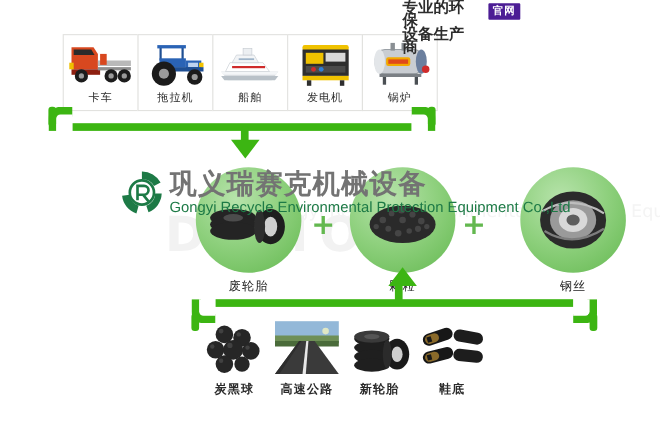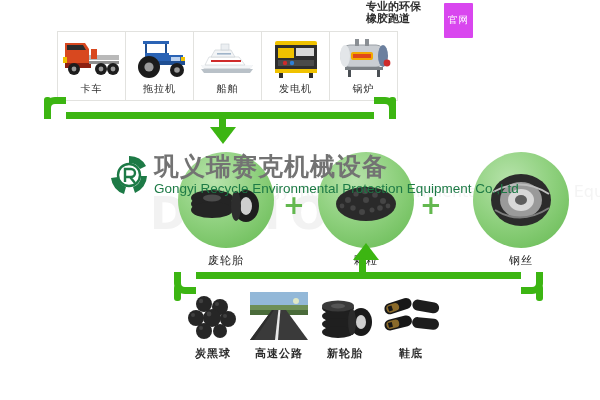--- a/index.html
+++ b/index.html
@@ -77,26 +77,26 @@
     white-space:nowrap;
     font-family:"DejaVu Sans","Liberation Sans",sans-serif;
   }
   #logo-en{
     position:absolute;left:46px;top:31px;
     font-size:13.5px;color:#1d7a46;white-space:nowrap;
     font-family:"Liberation Sans",sans-serif;
   }
   #tagline{
     position:absolute;left:366px;top:1px;width:66px;
-    font-size:11px;line-height:12px;color:#2d2d2d;font-weight:bold;
+    font-size:14px;line-height:12px;color:#2d2d2d;font-weight:bold;
   }
   #official-badge{
     position:absolute;left:444px;top:3px;
-    background:#d946ef;color:#fff;font-size:9.5px;font-weight:normal;
-    padding:11px 4px;border-radius:1px;letter-spacing:1px;
+    background:#4c1d95;color:#fff;font-size:9.5px;font-weight:bold;
+    padding:1px 4px;border-radius:1px;letter-spacing:1px;
   }
 
   
   #bottom-row{position:absolute;left:180px;top:292px;display:flex;align-items:flex-end;}
   .out-card{width:66px;display:flex;flex-direction:column;align-items:center;}
   .out-art{width:58px;height:48px;position:relative;}
   .out-card .lbl{margin-top:6px;font-size:11px;font-weight:bold;color:#2b2b2b;}
 
   
   #watermark{
@@ -294,21 +294,21 @@
         <path d="M16 40 a19 19 0 0 1 -13 -16 l7 -1 a12 12 0 0 0 8 10 z" fill="#1d7a46"></path>
         <circle cx="21" cy="21" r="11" fill="none" stroke="#1d7a46" stroke-width="2.4"></circle>
         <path d="M17 15 h6 a4 4 0 0 1 0 8 h-6 z M17 15 v13 M22 23 l5 6" stroke="#1d7a46" stroke-width="2.4" fill="none"></path>
       </svg>
     </div>
     <div id="logo-cn">巩义瑞赛克机械设备</div>
     <div id="logo-en">Gongyi Recycle Environmental Protection Equipment Co.,Ltd</div>
   </div>
   <div id="tagline">
     <div>专业的环保</div>
-    <div>橡胶跑道</div>
+    <div>设备生产商</div>
   </div>
   <div id="official-badge">官网</div>
 
   <div>
     <div class="arrow-up abs" style="left:352.5px;top:243px;"></div>
     <div class="bar vbar abs" style="left:358.5px;top:258px;height:18px;"></div>
     <div class="bar hbar abs" style="left:196px;top:272px;width:325px;"></div>
     <div class="corner c-bl abs" style="left:174px;top:272px;"></div>
     <div class="corner c-br abs" style="left:521px;top:272px;"></div>
     <div class="bar vbar abs" style="left:174px;top:285px;height:16px;"></div>

